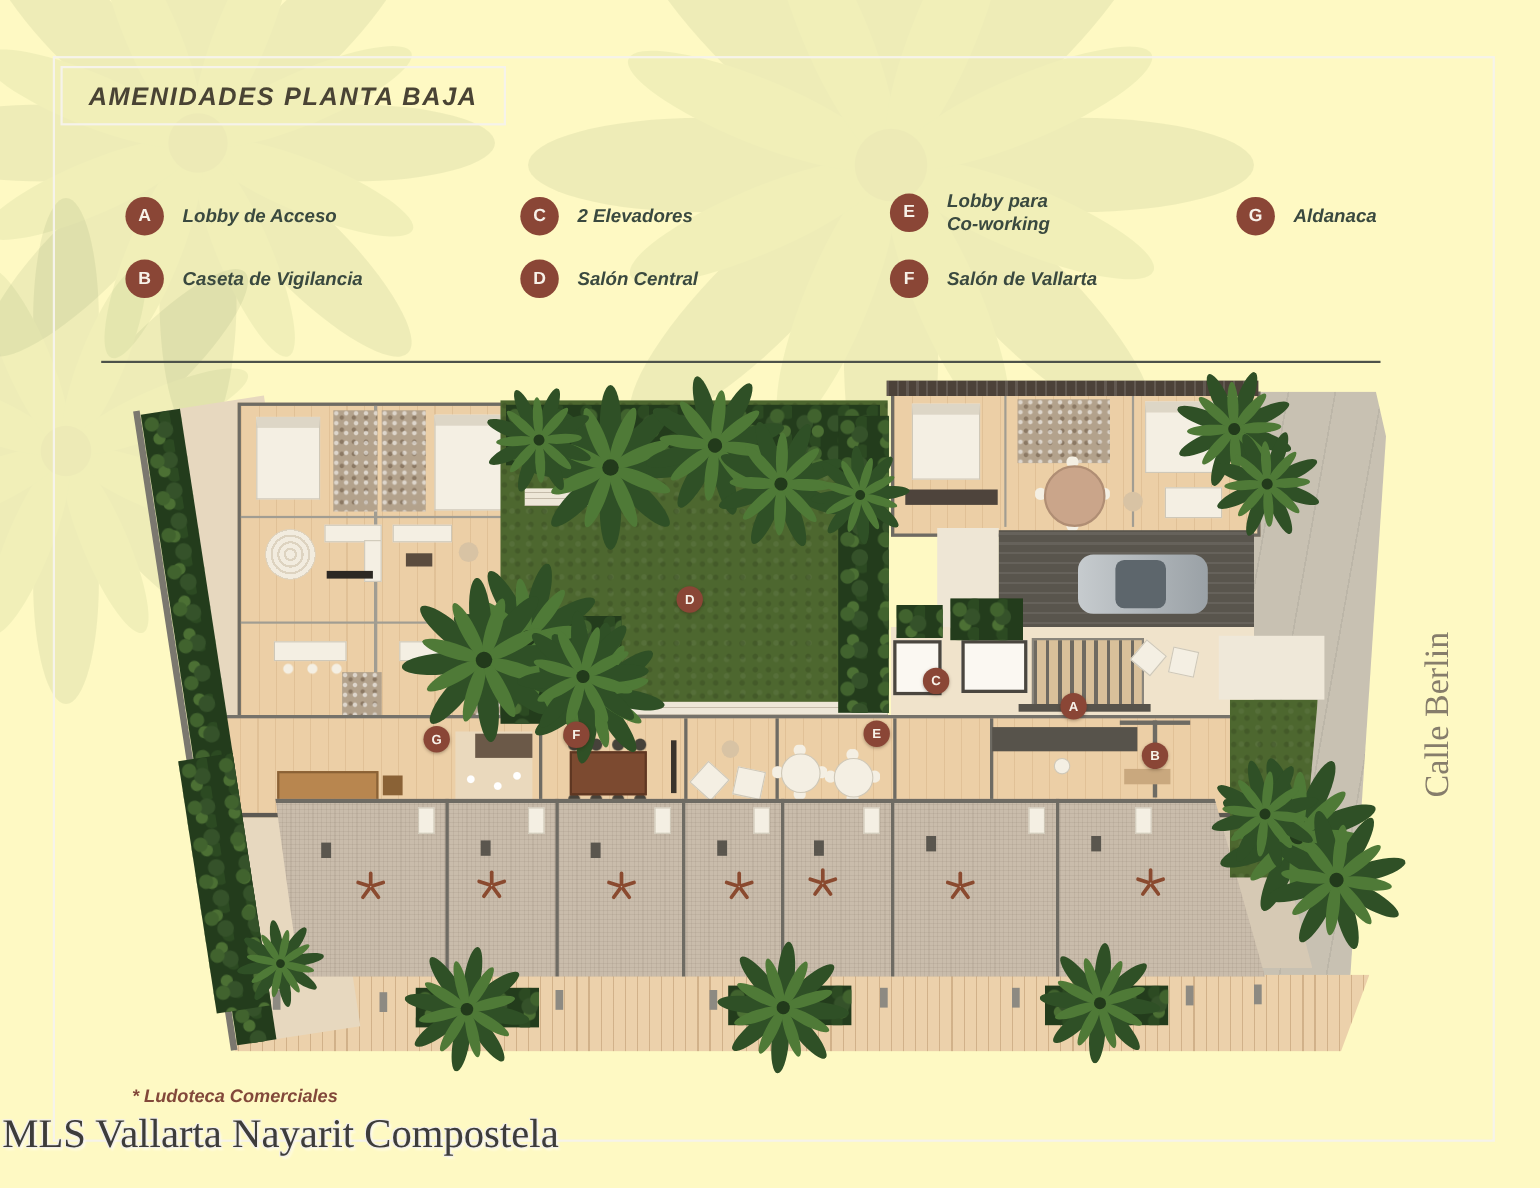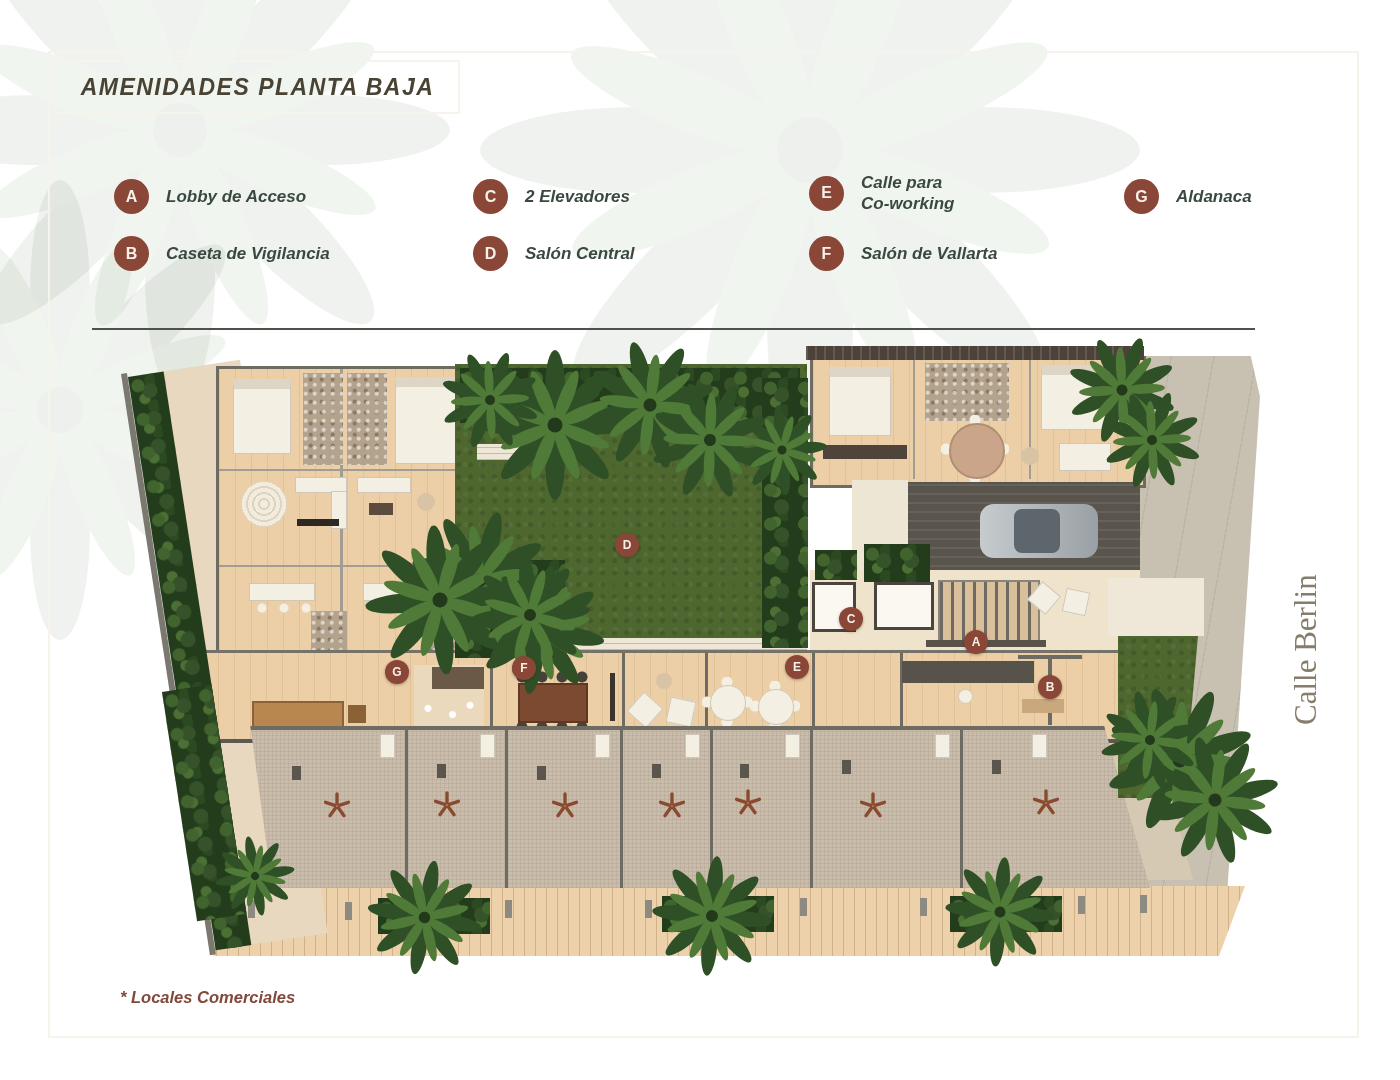--- a/index.html
+++ b/index.html
@@ -1,16 +1,16 @@
 <!DOCTYPE html>
 <html><head>
 <meta charset="utf-8">
 <style>
   html,body{margin:0;padding:0;background:#b9b3a5;}
-  #stage{position:relative;width:1400px;height:1080px;margin:0 auto;background:#ffffff;overflow:hidden;
+  #stage{position:relative;width:1400px;height:1080px;margin:0 auto;background:#fef9c3;overflow:hidden;
          font-family:"Liberation Sans",sans-serif;}
   .abs{position:absolute;}
   
   .frame{position:absolute;left:48px;top:51px;width:1307px;height:983px;border:2px solid #f6f3ea;z-index:1;}
   .titlebox{position:absolute;left:55px;top:60px;width:401px;height:50px;border:2px solid #f6f3ea;
             display:flex;align-items:center;justify-content:center;z-index:5;}
   .titlebox h1{margin:0;font-style:italic;font-weight:700;font-size:23px;letter-spacing:1.5px;color:#494334;}
   
   .lgd{position:absolute;display:flex;align-items:center;z-index:50;}
   .lgd .dot{width:35px;height:35px;border-radius:50%;background:#8a4636;color:#f7f1e8;
@@ -130,21 +130,21 @@
   <div class="lgd" style="left:473px;top:179px">
     <span class="dot">C</span>
     <span class="lbl">2 Elevadores</span>
   </div>
   <div class="lgd" style="left:473px;top:236px">
     <span class="dot">D</span>
     <span class="lbl">Salón Central</span>
   </div>
   <div class="lgd" style="left:809px;top:172px">
     <span class="dot">E</span>
-    <span class="lbl two">Calle para Co-working</span>
+    <span class="lbl two">Lobby para Co-working</span>
   </div>
   <div class="lgd" style="left:809px;top:236px">
     <span class="dot">F</span>
     <span class="lbl">Salón de Vallarta</span>
   </div>
   <div class="lgd" style="left:1124px;top:179px">
     <span class="dot">G</span>
     <span class="lbl">Aldanaca</span>
   </div>
 
@@ -387,16 +387,17 @@
     <div class="pmarker" style="left:964px;top:630px">A</div>
     <div class="pmarker" style="left:1038px;top:675px">B</div>
     <div class="pmarker" style="left:385px;top:660px">G</div>
     <div class="pmarker" style="left:512px;top:656px">F</div>
     <div class="pmarker" style="left:785px;top:655px">E</div>
   </div>
 
   <div class="abs street" style="left:1288px;top:535px;height:190px;font-size:31px;
        writing-mode:vertical-rl;transform:rotate(180deg)">Calle Berlin</div>
 
-  <div class="note">* Locales Comerciales</div>
-
+  <div class="note">* Ludoteca Comerciales</div>
+
+  <div class="wm">MLS Vallarta Nayarit Compostela</div>
 
 </div>
 
 </body></html>

